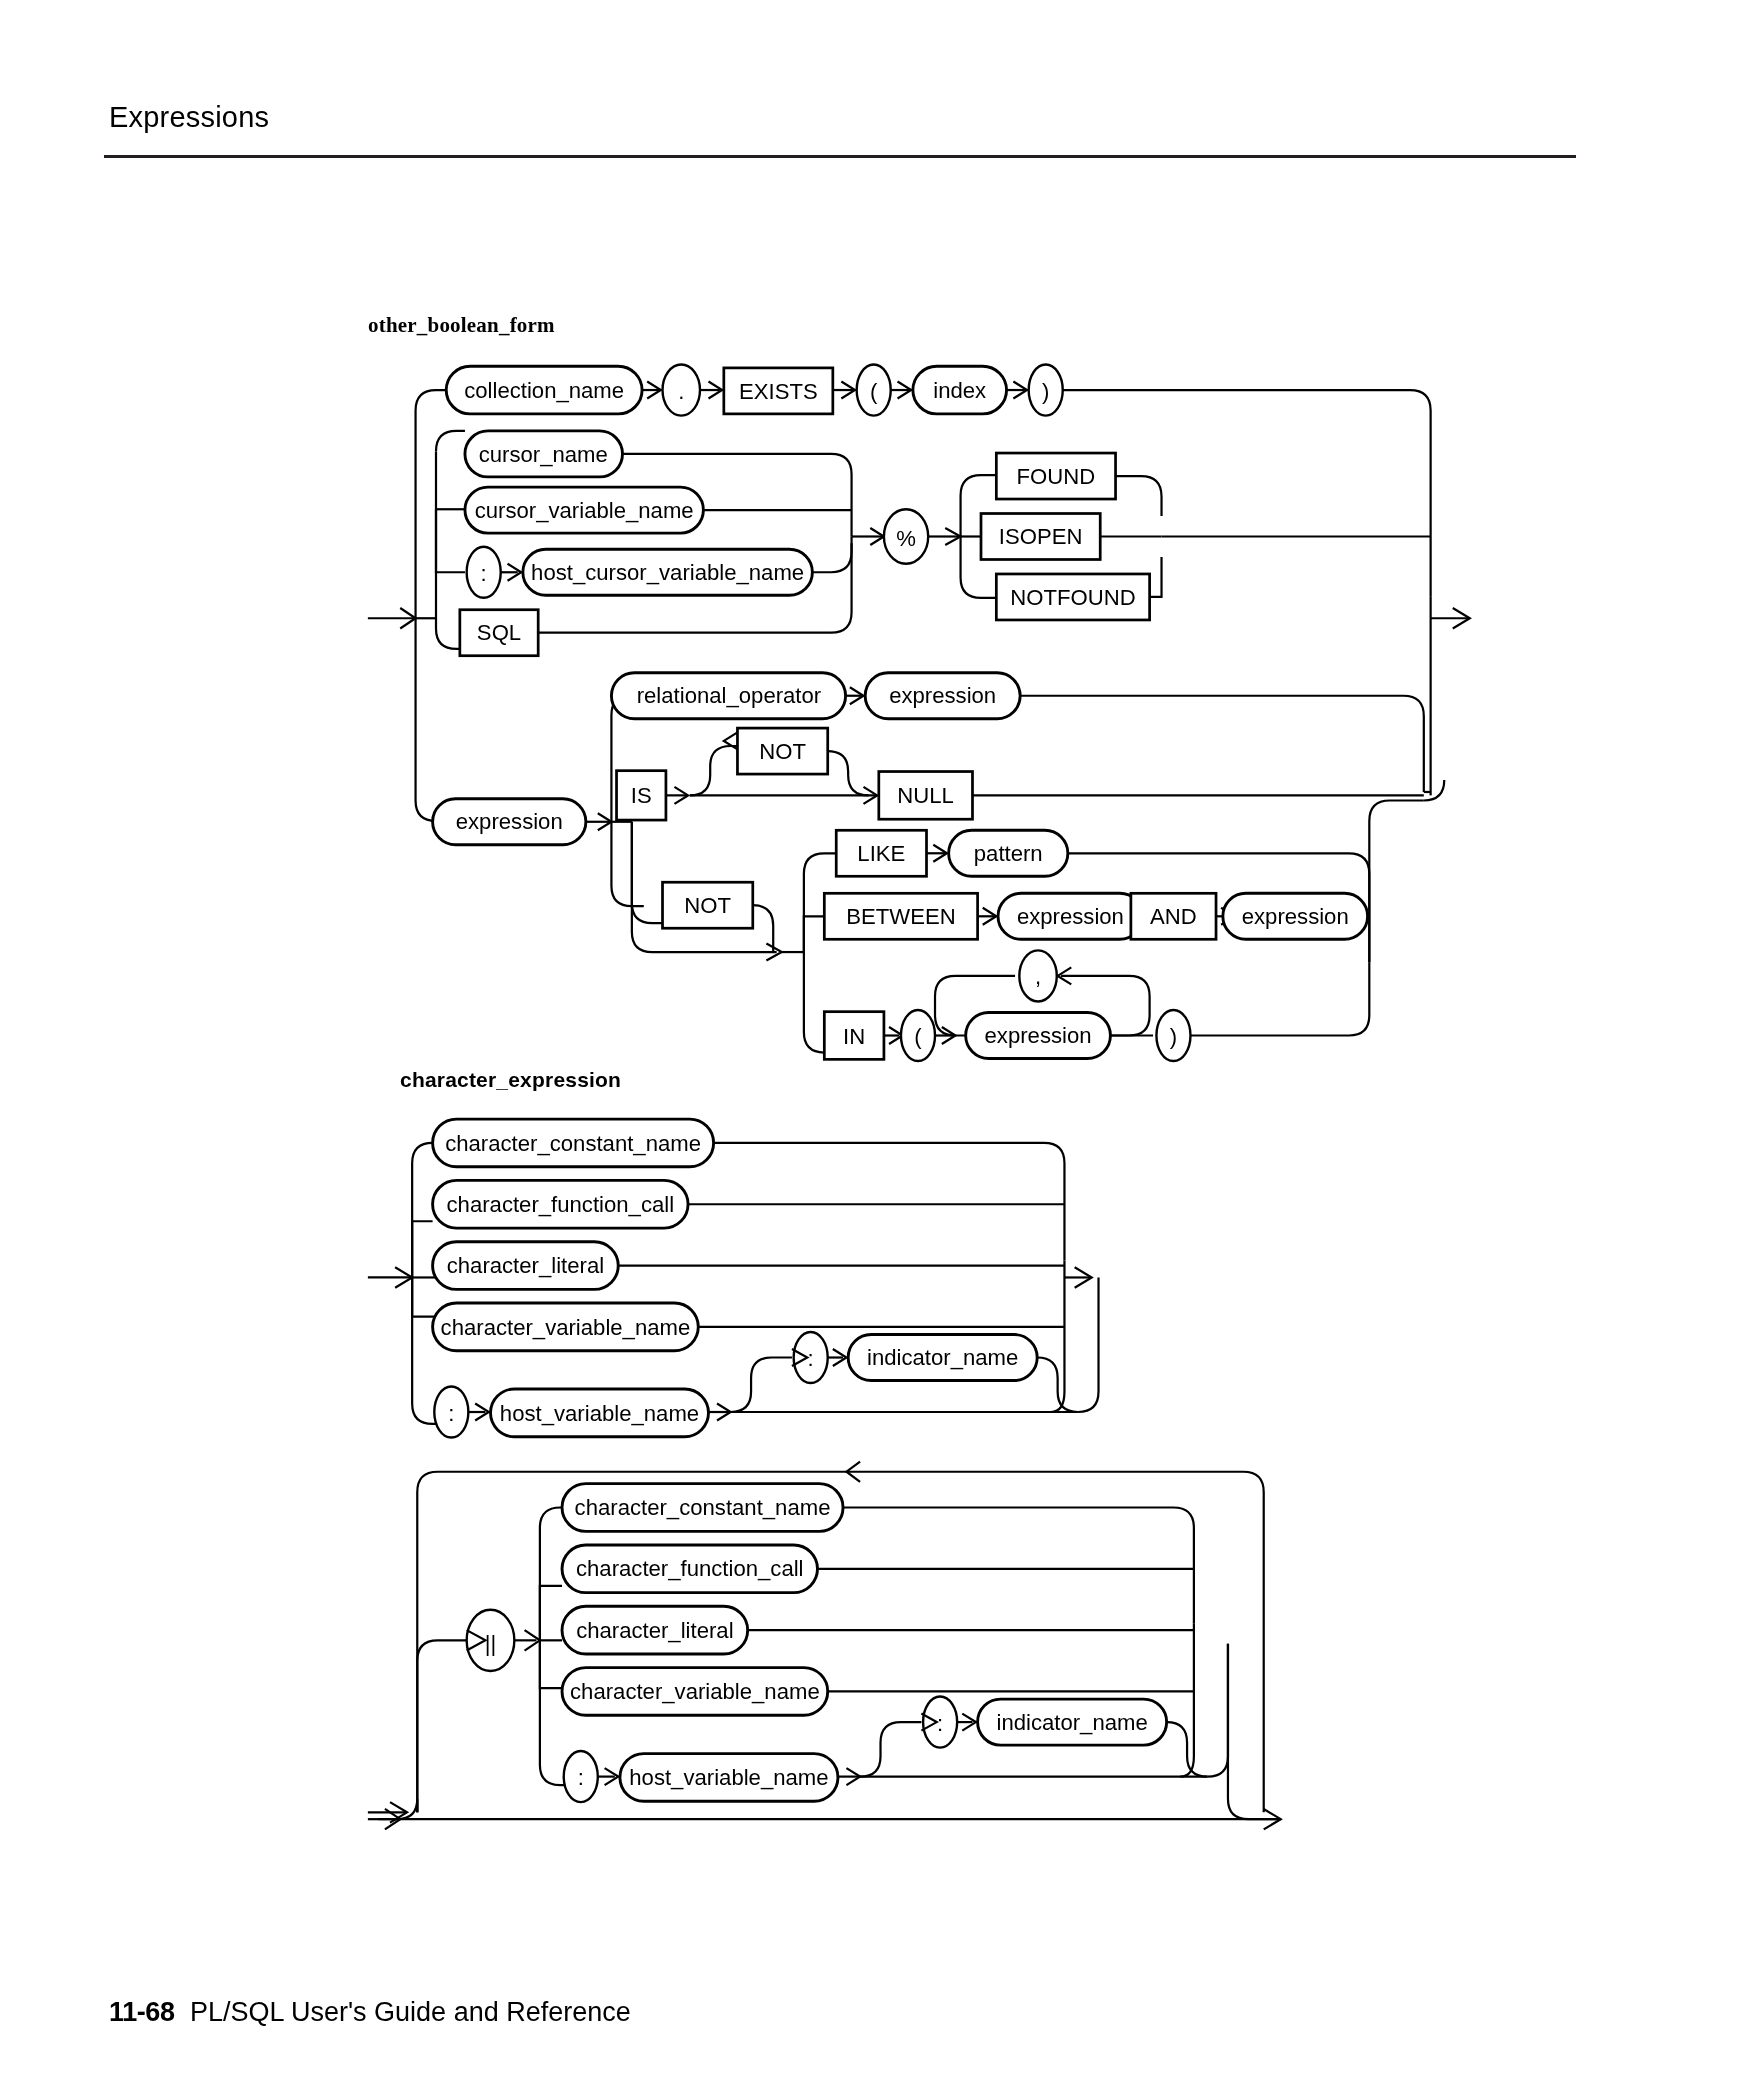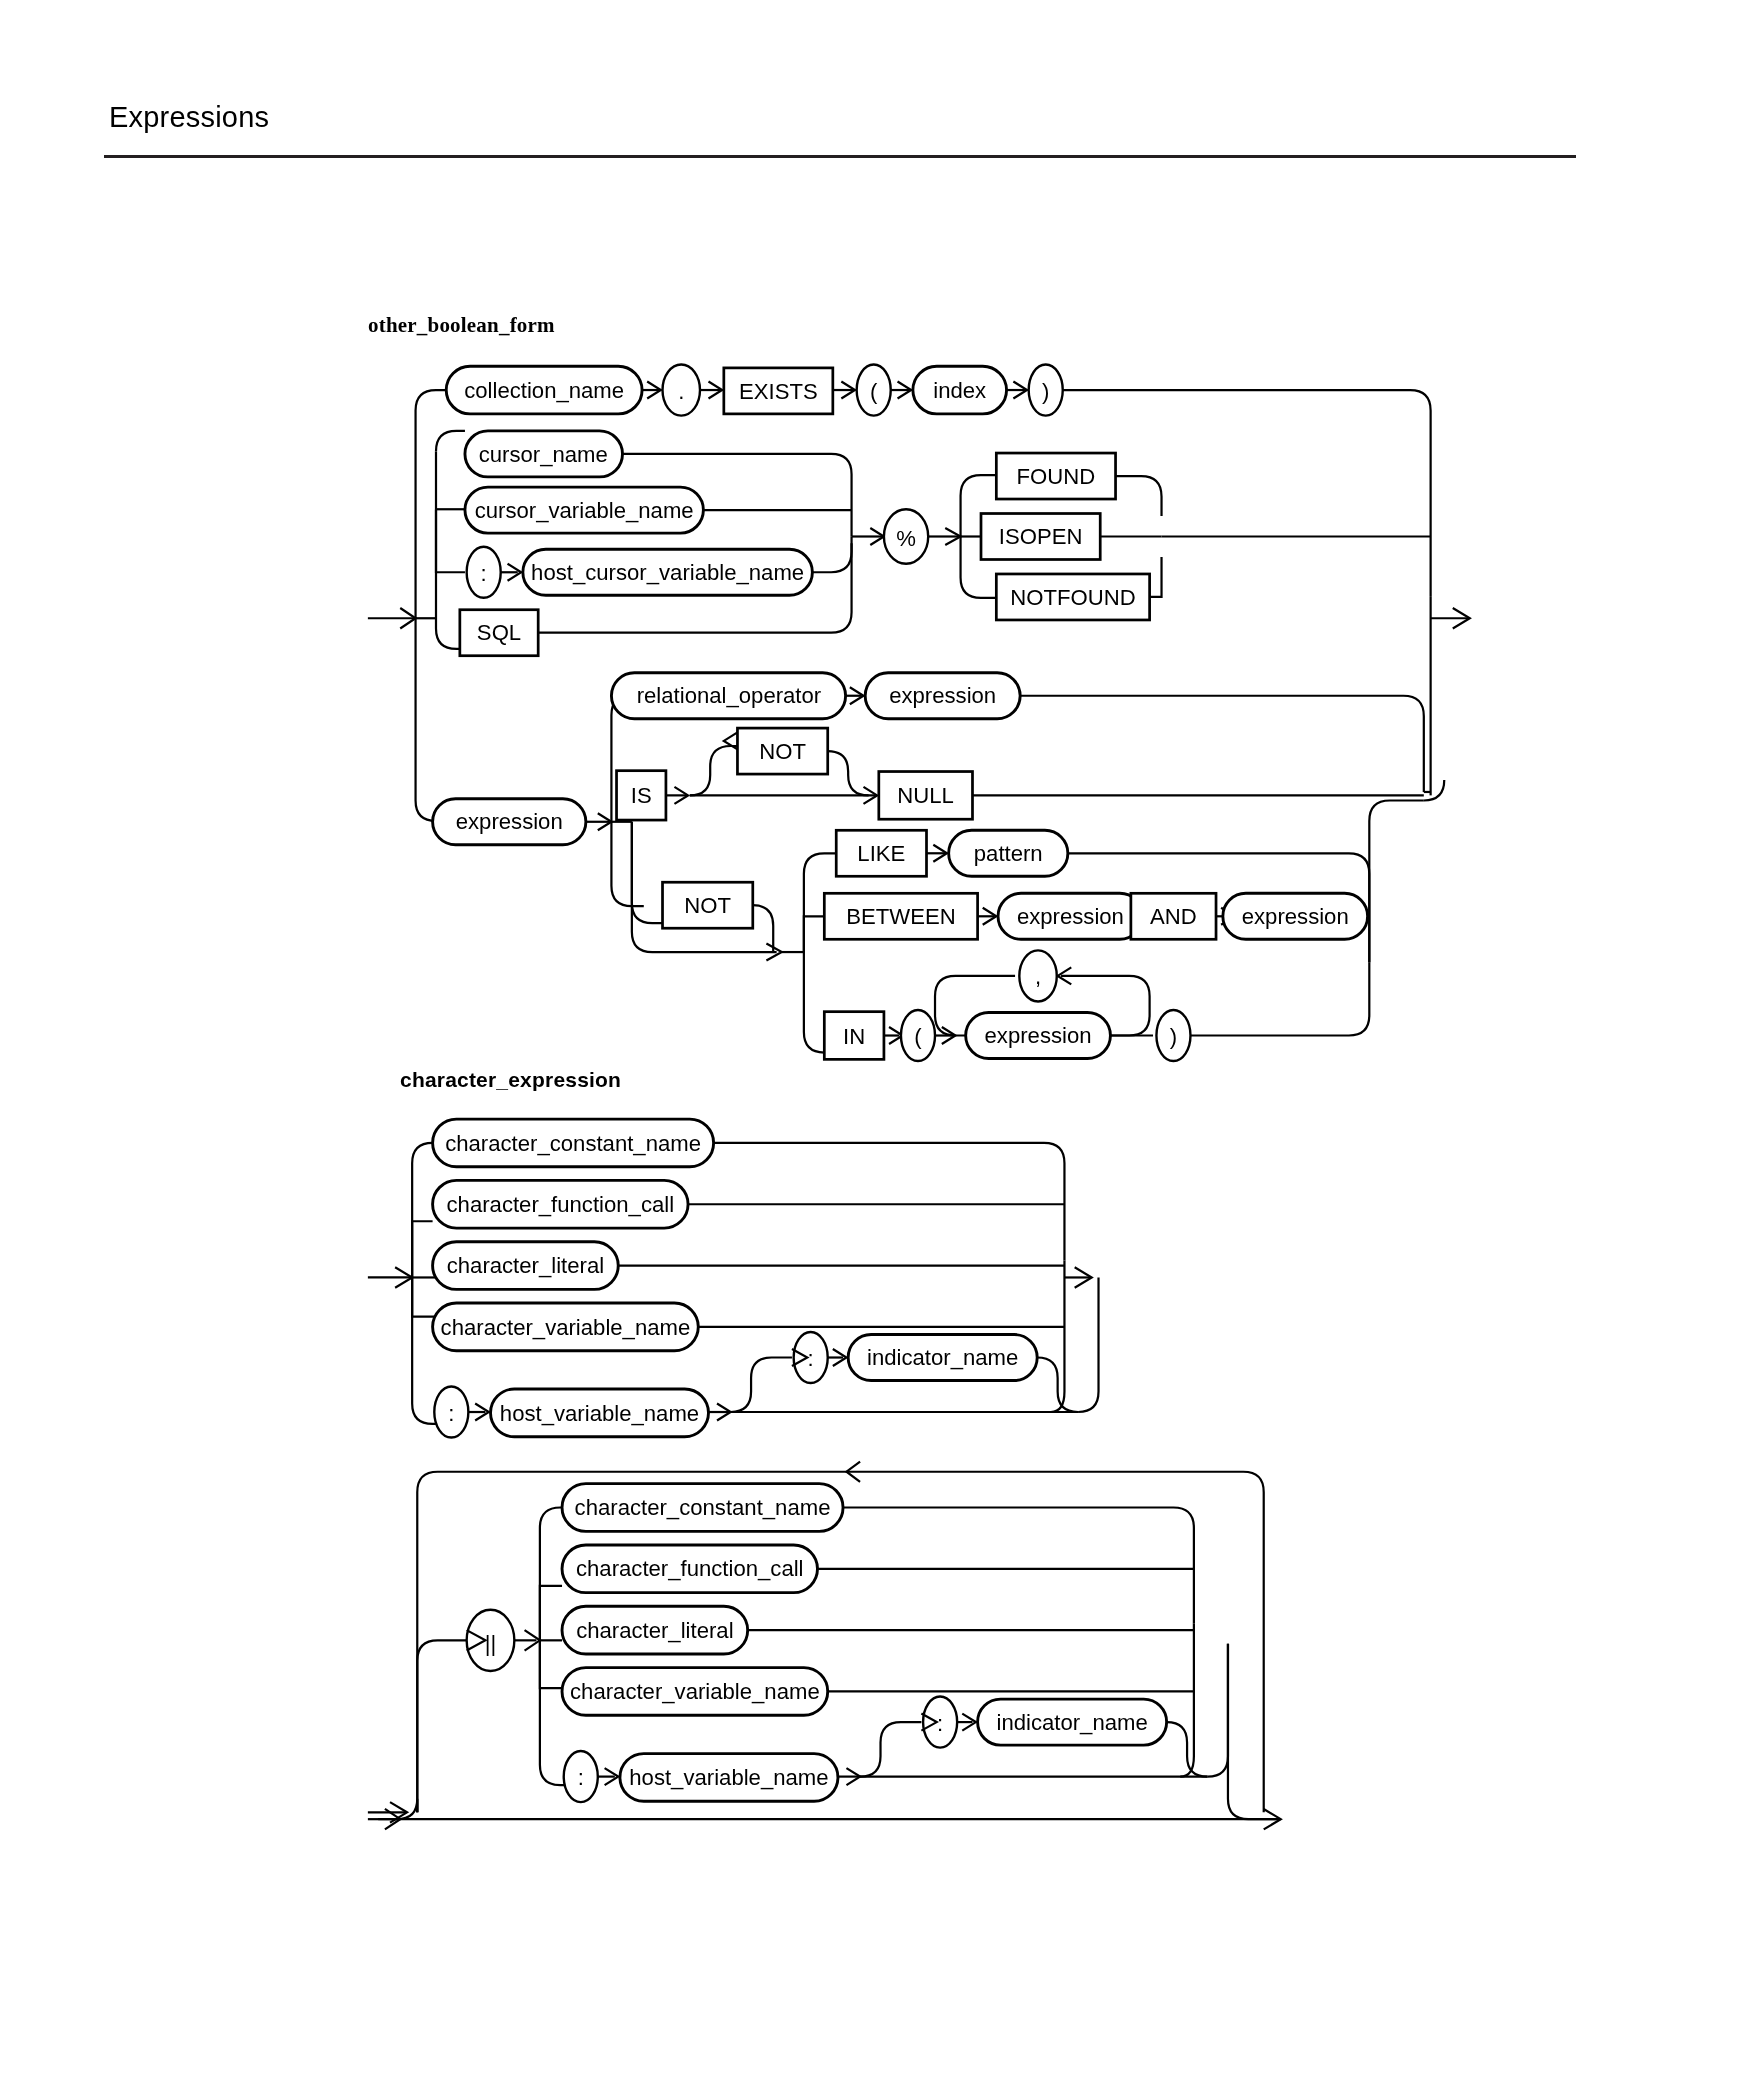--- a/index.html
+++ b/index.html
@@ -333,15 +333,18 @@
 
     <path class="rail" d="M1442 1930 V2112 q0 24 24 24 H1500"></path>
     <path class="rail" d="M1484 2124 L1504 2136 L1484 2148"></path>
 
     <path class="rail" d="M490 2128 V2112 q0 24-24 24 H444"></path>
     <path class="rail" d="M444 2136 H1504"></path>
     <path class="rail" d="M432 2136 H444"></path>
     <path class="rail" d="M452 2124 L470 2136 L452 2148"></path>
   </svg>
 
+  <div class="ftr">
+    <b>11-68</b><span class="t">PL/SQL User's Guide and Reference</span>
+  </div>
 
 </div>
 
 
 </body></html>

